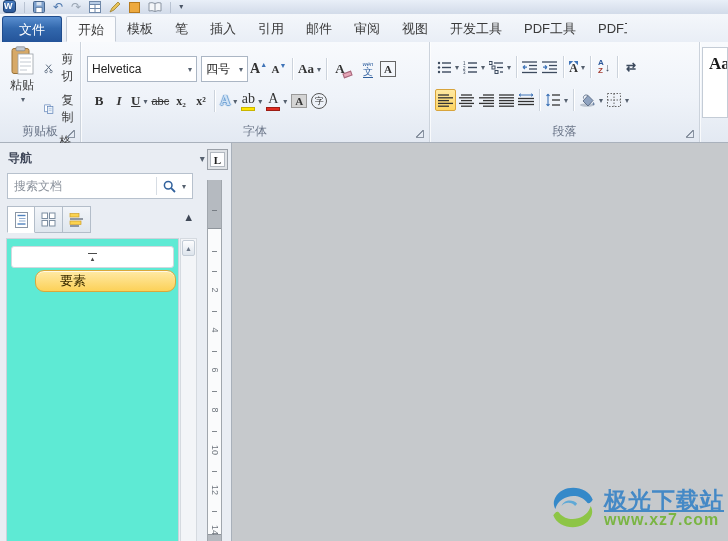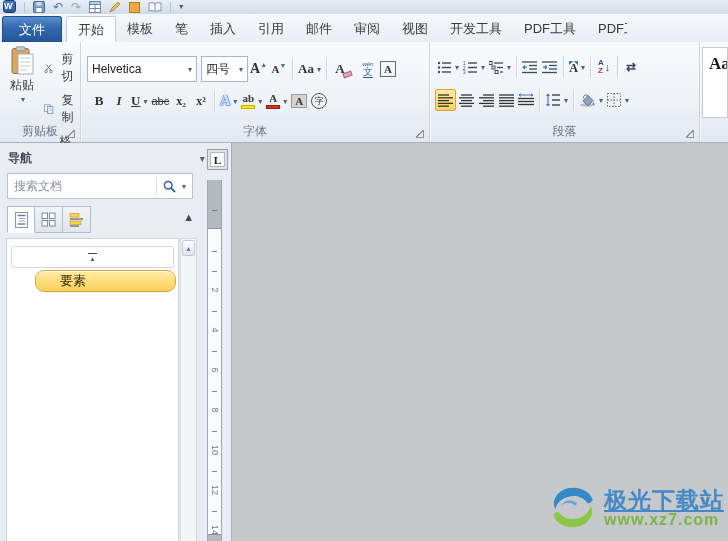--- a/index.html
+++ b/index.html
@@ -47,21 +47,21 @@
   .tinydn { font-size:7px; color:#3f74b8; position:relative; top:-4px; margin-left:-1px; }
   .clearA { position:relative; font-size:13px; }
   .clearA .eraser { position:absolute; right:-7px; bottom:0; width:9px; height:5px; background:#e7a7b8; border:1px solid #a6697d; transform:rotate(-20deg); }
   .phon { display:inline-flex; flex-direction:column; align-items:center; line-height:1; color:#2f5f9e; }
   .phon .t { font-size:6px; font-style:italic; } .phon .b { font-size:10px; border-bottom:1px solid #2f5f9e; }
   .charbox { border:1px solid #666; padding:0 3px; font-size:11px; line-height:14px; font-weight:bold; font-family:"Liberation Serif",serif; }
   .bI { font-style:italic; } .bU { text-decoration:underline; } .bS { text-decoration:line-through; font-size:11px; }
   .fx12 { font-size:12px; } .fx13 { font-size:13px; font-weight:bold; }
   .effA { font-size:14px; font-weight:bold; font-family:"Liberation Serif",serif; color:#cfe2f5; text-shadow:0 0 1px #6b9fd4, 0 1px 1px #6b9fd4, 1px 0 1px #6b9fd4, -1px 0 1px #6b9fd4; }
   .barIcon { display:inline-flex; flex-direction:column; align-items:center; line-height:1; }
-  .barIcon .g { font-size:11px; font-weight:bold; font-family:"Liberation Serif",serif; }
+  .barIcon .g { font-size:14px; font-weight:normal; font-family:"Liberation Serif",serif; }
   .barIcon .bar { width:14px; height:4px; margin-top:1px; }
   .bar-y { background:#ffe400; border:1px solid #c9b500; } .bar-r { background:#e02b20; border:1px solid #9c1d15; }
   .shadeA { background:#d4d4d4; border:1px solid #9a9a9a; padding:0 3px; font-size:11px; font-weight:bold; font-family:"Liberation Serif",serif; }
   .encl { width:16px; height:16px; border:1px solid #555; border-radius:50%; font-size:9px; display:inline-flex; align-items:center; justify-content:center; color:#333; }
 
   
   .sortAZ { display:inline-flex; flex-direction:column; line-height:1; font-size:8px; font-weight:bold; }
   .sortAZ .za { color:#2b579a; } .sortAZ .zz { color:#a33c32; }
   .sortArrow { font-size:11px; color:#3c4a5e; }
   .marksIcon { font-size:12px; color:#3c4a5e; font-weight:bold; }
@@ -82,21 +82,21 @@
   .nav-search input { flex:1; border:none; outline:none; font-size:12px; padding:0 6px; font-family:"Liberation Sans",sans-serif; color:#333; min-width:0; background:transparent; }
   .nav-search input::placeholder { color:#8b929c; }
   .nav-search .sdiv { width:1px; height:18px; background:#d7dde4; }
   .nav-search .sbtn { display:flex; align-items:center; gap:4px; padding:0 6px; }
   .nav-tabs { position:absolute; top:63px; left:7px; display:flex; }
   .ntab { width:28px; height:27px; border:1px solid #b3bdc9; border-left:none; display:flex; align-items:center; justify-content:center; background:linear-gradient(#f2f5f9,#dfe6ee); }
   .ntab:first-child { border-left:1px solid #b3bdc9; }
   .ntab.on { background:#fff; border-bottom-color:#fff; box-shadow:inset 0 1px 0 #fff; }
   .nav-arrows { position:absolute; top:68px; right:14px; display:flex; gap:12px; font-size:11px; }
   .nav-arrows .a-up { color:#3f4856; } .nav-arrows .a-dn { color:#b2bac4; }
-  .nav-list { position:absolute; top:95px; left:6px; width:173px; bottom:0; background:#ffffff; border:1px solid #ccd3db; border-bottom:none;padding-left:20px; }
+  .nav-list { position:absolute; top:95px; left:6px; width:173px; bottom:0; background:#5eead4; border:1px solid #ccd3db; border-bottom:none;padding-left:20px; }
   .nav-scroll { position:absolute; top:95px; left:180px; width:17px; bottom:0; background:#f3f5f8; border:1px solid #d5dae0; border-bottom:none; }
   .scr-up { height:16px; margin:1px; background:linear-gradient(#fdfdfe,#dde4ec); border:1px solid #c3ccd6; border-radius:2px; display:flex; align-items:center; justify-content:center; font-size:7px; color:#6b7687; }
   .collapse-item { position:absolute; top:7px; left:4px; right:4px; height:22px; background:#fff; border:1px solid #d2d8de; border-radius:3px; display:flex; align-items:center; justify-content:center; }
   .coll-ic { display:inline-flex; flex-direction:column; align-items:center; line-height:1; color:#4a4a4a; }
   .coll-ic .bar { width:9px; height:1px; background:#4a4a4a; margin-bottom:1px; }
   .coll-ic .tri { font-size:7px; }
   .yellow-item { position:absolute; top:31px; left:28px; width:141px; height:22px; background:linear-gradient(#ffeaa6,#fcd158); border:1px solid #d9a83c; border-radius:9px; box-shadow:inset 0 1px 0 rgba(255,255,255,.7); display:flex; align-items:center; padding-left:24px; font-size:13px; color:#3a2c00; }
 
   
   .tabsel { position:absolute; left:207px; top:149px; width:21px; height:21px; background:#dfe2e6; border:1px solid #9aa0a8; display:flex; align-items:center; justify-content:center; }

